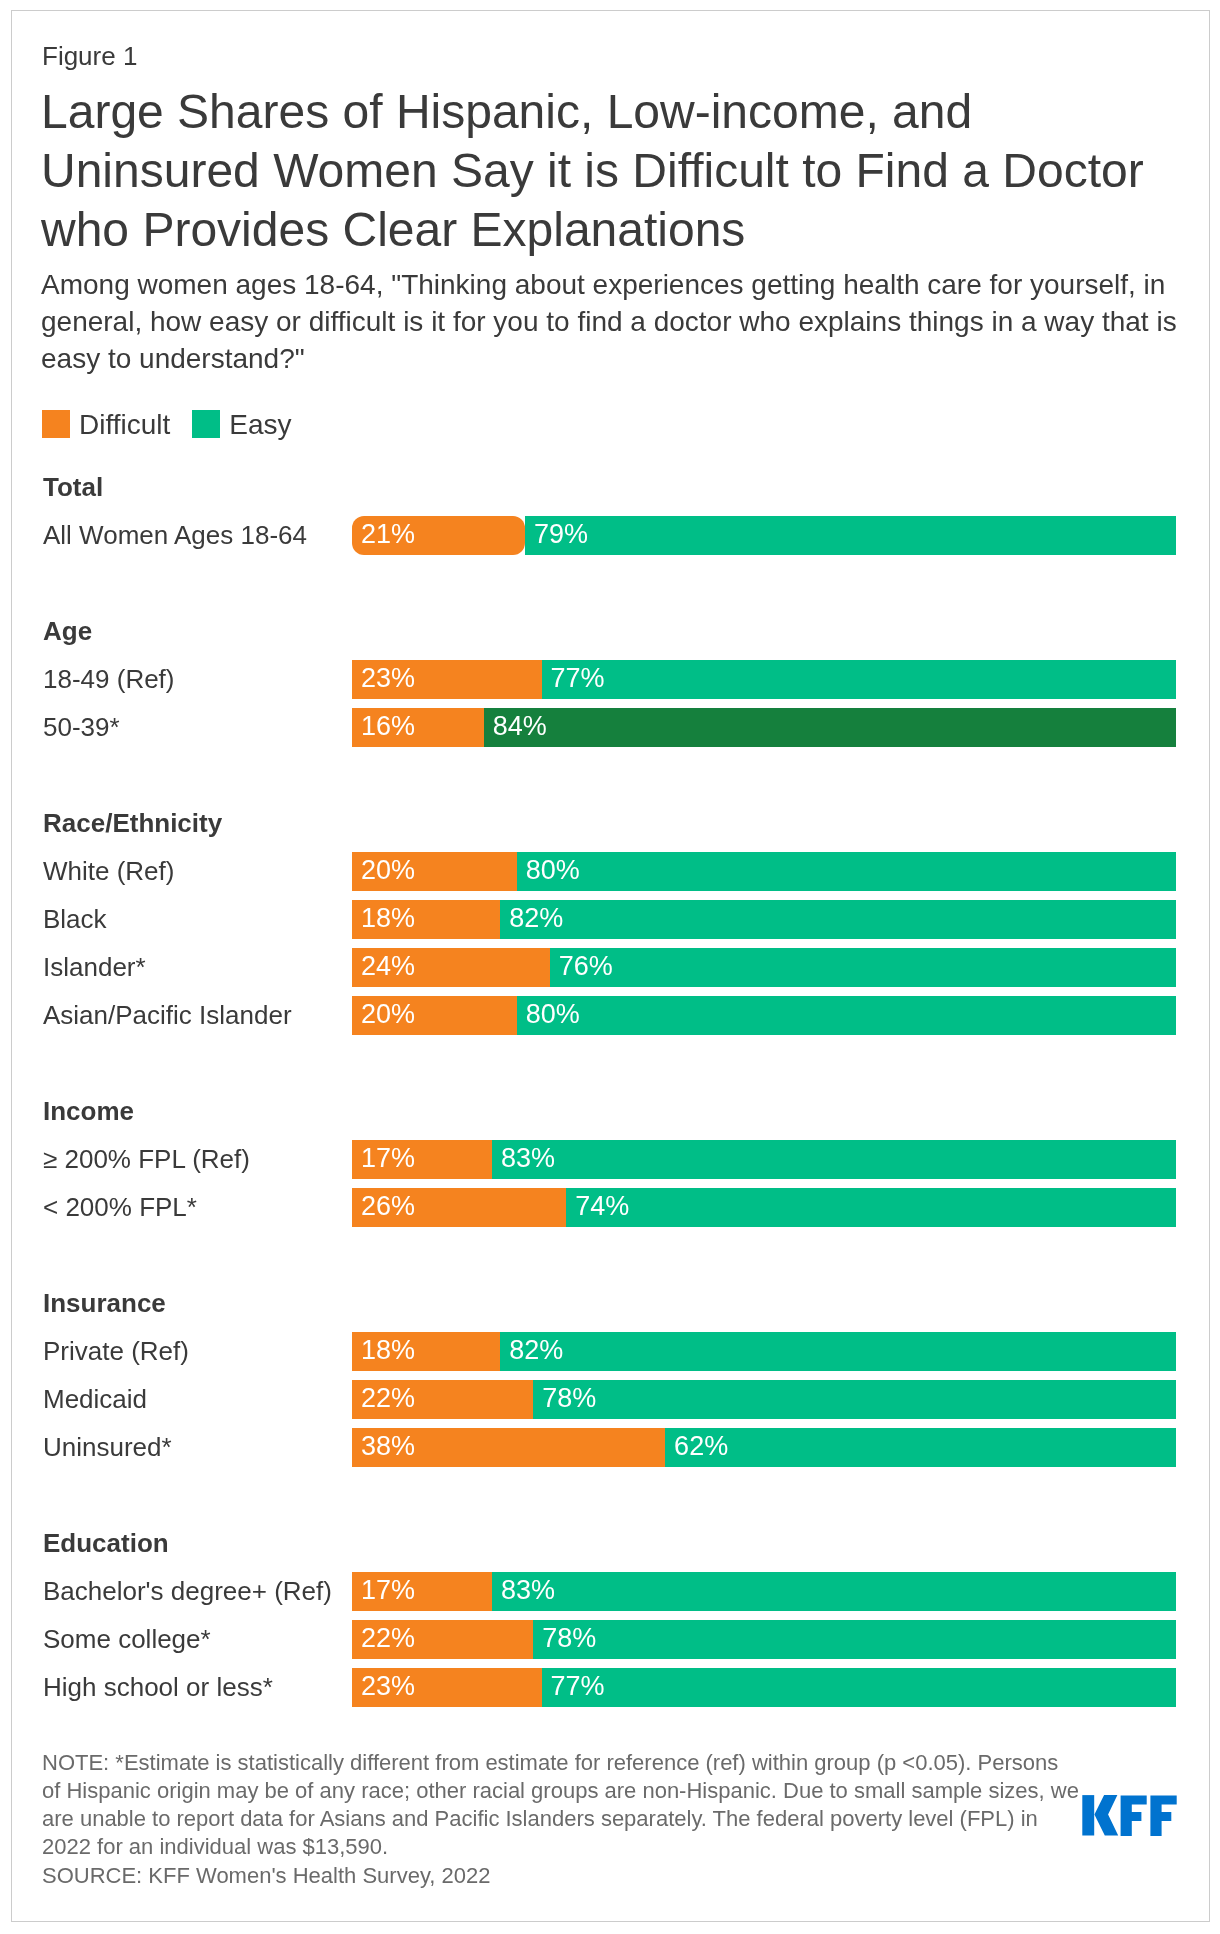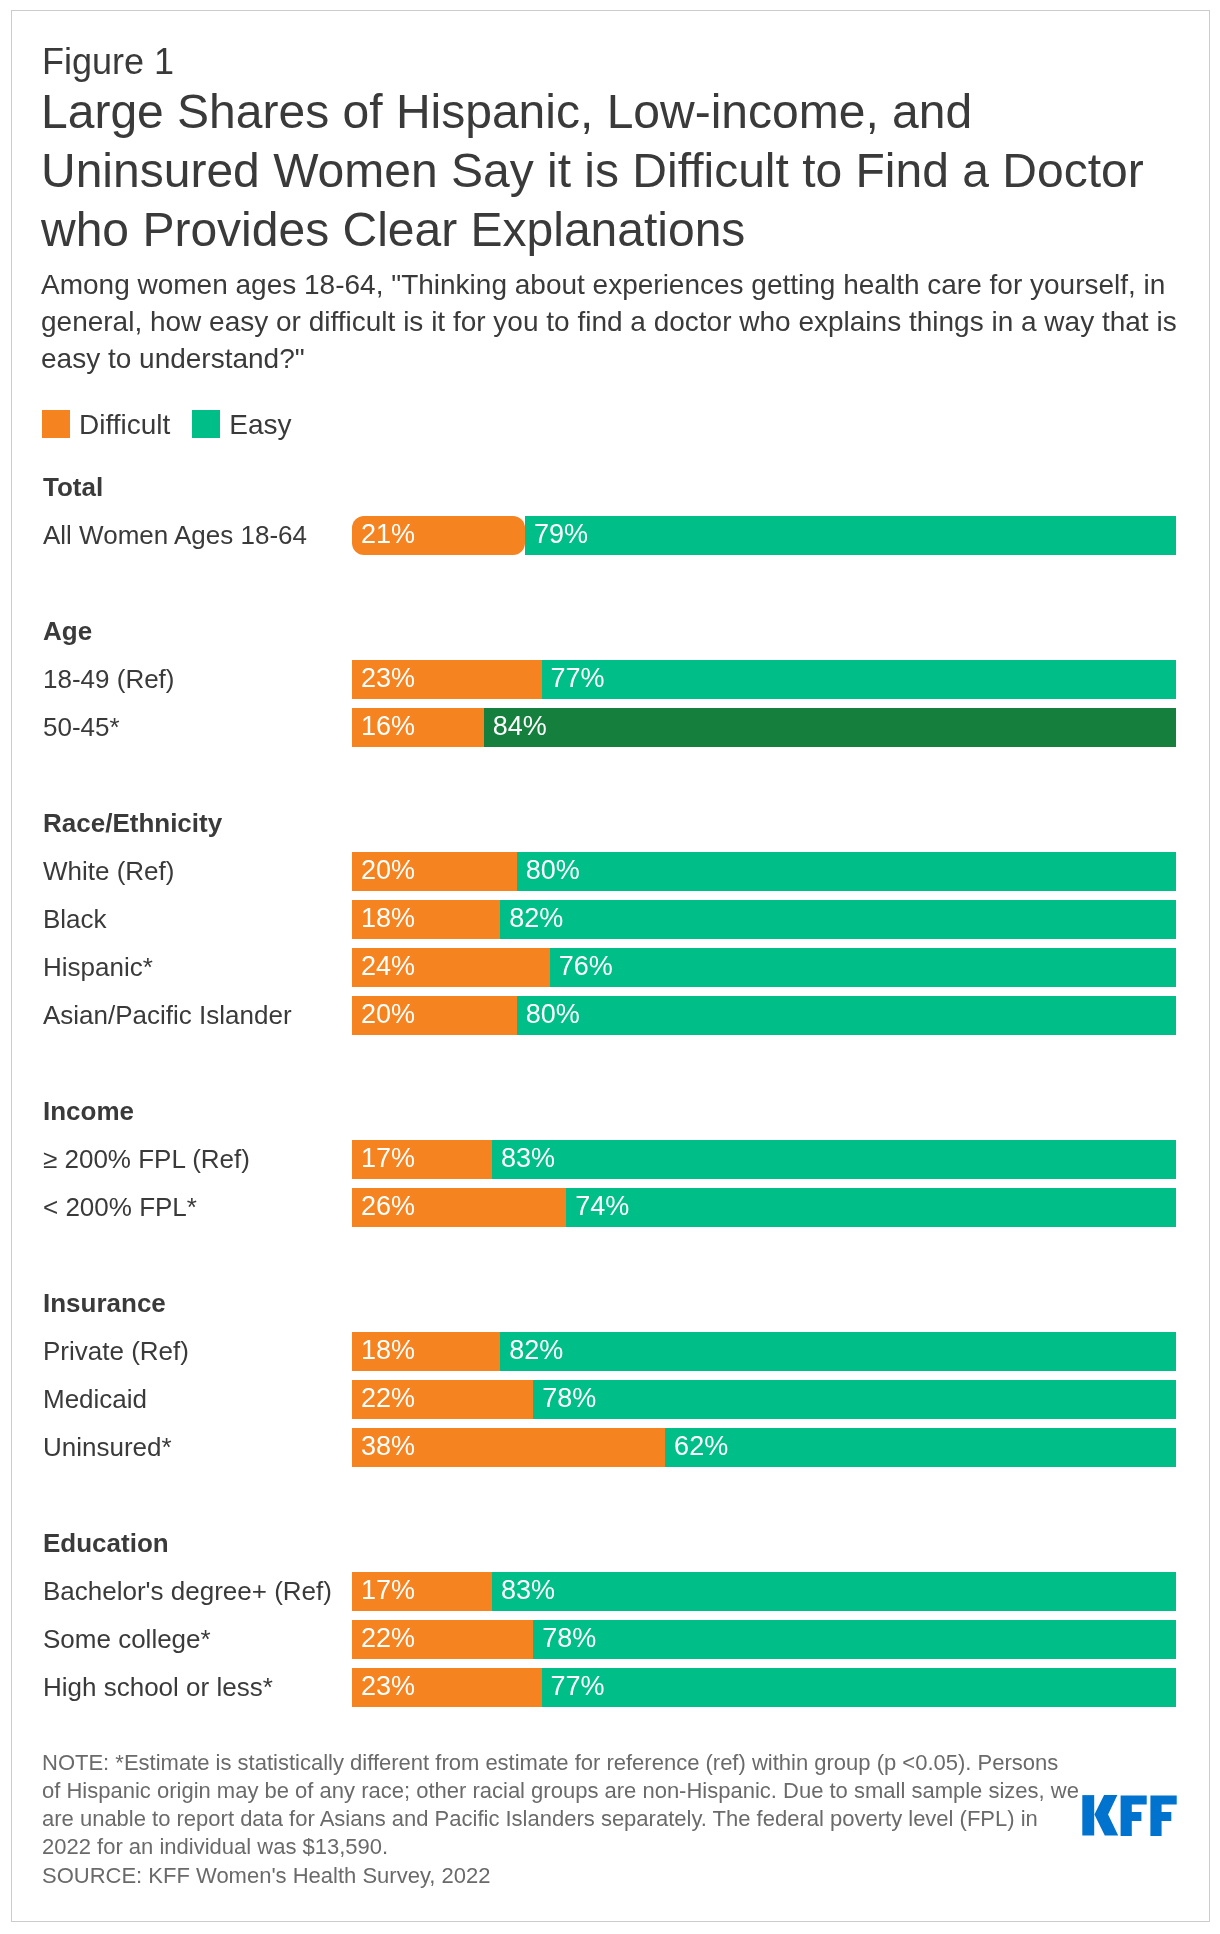--- a/index.html
+++ b/index.html
@@ -1,19 +1,19 @@
 <!DOCTYPE html>
 <html><head>
 <meta charset="utf-8">
 <title>KFF Figure</title>
 <style>
   html,body{margin:0;padding:0;background:#ffffff;}
   body{width:1220px;height:1934px;font-family:"Liberation Sans",sans-serif;-webkit-font-smoothing:antialiased;}
   .card{position:absolute;left:11px;top:10px;width:1199px;height:1912px;border:1px solid #cccccc;background:#fff;box-sizing:border-box;}
-  .fig-label{position:absolute;left:30px;top:30px;font-size:36px;color:#3a3a3a;}
+  .fig-label{position:absolute;left:30px;top:30px;font-size:26px;color:#3a3a3a;}
   .title{position:absolute;left:29px;top:71px;width:1140px;font-size:48px;line-height:59px;color:#3a3a3a;}
   .subtitle{position:absolute;left:29px;top:255px;width:1150px;font-size:28px;line-height:37px;color:#3a3a3a;}
   .legend{position:absolute;left:30px;top:399px;height:29px;}
   .legend-item{display:inline-block;height:29px;vertical-align:top;margin-right:22px;}
   .swatch{display:inline-block;width:28px;height:28px;vertical-align:top;}
   .legend-label{display:inline-block;font-size:28px;line-height:29px;vertical-align:top;padding-left:9px;color:#3a3a3a;}
   .chart{position:absolute;left:-12px;top:-11px;}
   .grp-head{position:absolute;font-size:26px;font-weight:bold;color:#3a3a3a;}
   .row-label{position:absolute;font-size:26px;color:#3a3a3a;white-space:nowrap;}
   .bar{position:absolute;height:39px;}
@@ -45,21 +45,21 @@
       <div class="grp-head" style="left: 43px; top: 616.15px;">Age</div>
       <div class="row-label" style="left: 43px; top: 664.15px;">18-49 (Ref)</div>
       <div class="bar" style="left: 352px; top: 660.15px; width: 824px;">
         <div class="seg" style="left: 0px; width: 189.52px; background: rgb(245, 131, 31);">
           <span>23%</span>
         </div>
         <div class="seg" style="left: 189.52px; width: 634.48px; background: rgb(0, 190, 135);">
           <span>77%</span>
         </div>
       </div>
-      <div class="row-label" style="left: 43px; top: 712.25px;">50-45*</div>
+      <div class="row-label" style="left: 43px; top: 712.25px;">50-39*</div>
       <div class="bar" style="left: 352px; top: 708.25px; width: 824px;">
         <div class="seg" style="left: 0px; width: 131.84px; background: rgb(245, 131, 31);">
           <span>16%</span>
         </div>
         <div class="seg" style="left: 131.84px; width: 692.16px; background: #15803d;">
           <span>84%</span>
         </div>
       </div>
       <div class="grp-head" style="left: 43px; top: 808px;">Race/Ethnicity</div>
       <div class="row-label" style="left: 43px; top: 856px;">White (Ref)</div>
@@ -73,21 +73,21 @@
       </div>
       <div class="row-label" style="left: 43px; top: 904.1px;">Black</div>
       <div class="bar" style="left: 352px; top: 900.1px; width: 824px;">
         <div class="seg" style="left: 0px; width: 148.32px; background: rgb(245, 131, 31);">
           <span>18%</span>
         </div>
         <div class="seg" style="left: 148.32px; width: 675.68px; background: rgb(0, 190, 135);">
           <span>82%</span>
         </div>
       </div>
-      <div class="row-label" style="left: 43px; top: 952.2px;">Hispanic*</div>
+      <div class="row-label" style="left: 43px; top: 952.2px;">Islander*</div>
       <div class="bar" style="left: 352px; top: 948.2px; width: 721px;">
         <div class="seg" style="left: 0px; width: 197.76px; background: rgb(245, 131, 31);">
           <span>24%</span>
         </div>
         <div class="seg" style="left: 197.76px; width: 626.24px; background: rgb(0, 190, 135);">
           <span>76%</span>
         </div>
       </div>
       <div class="row-label" style="left: 43px; top: 1000.3px;">Asian/Pacific Islander</div>
       <div class="bar" style="left: 352px; top: 996.3px; width: 824px;">

